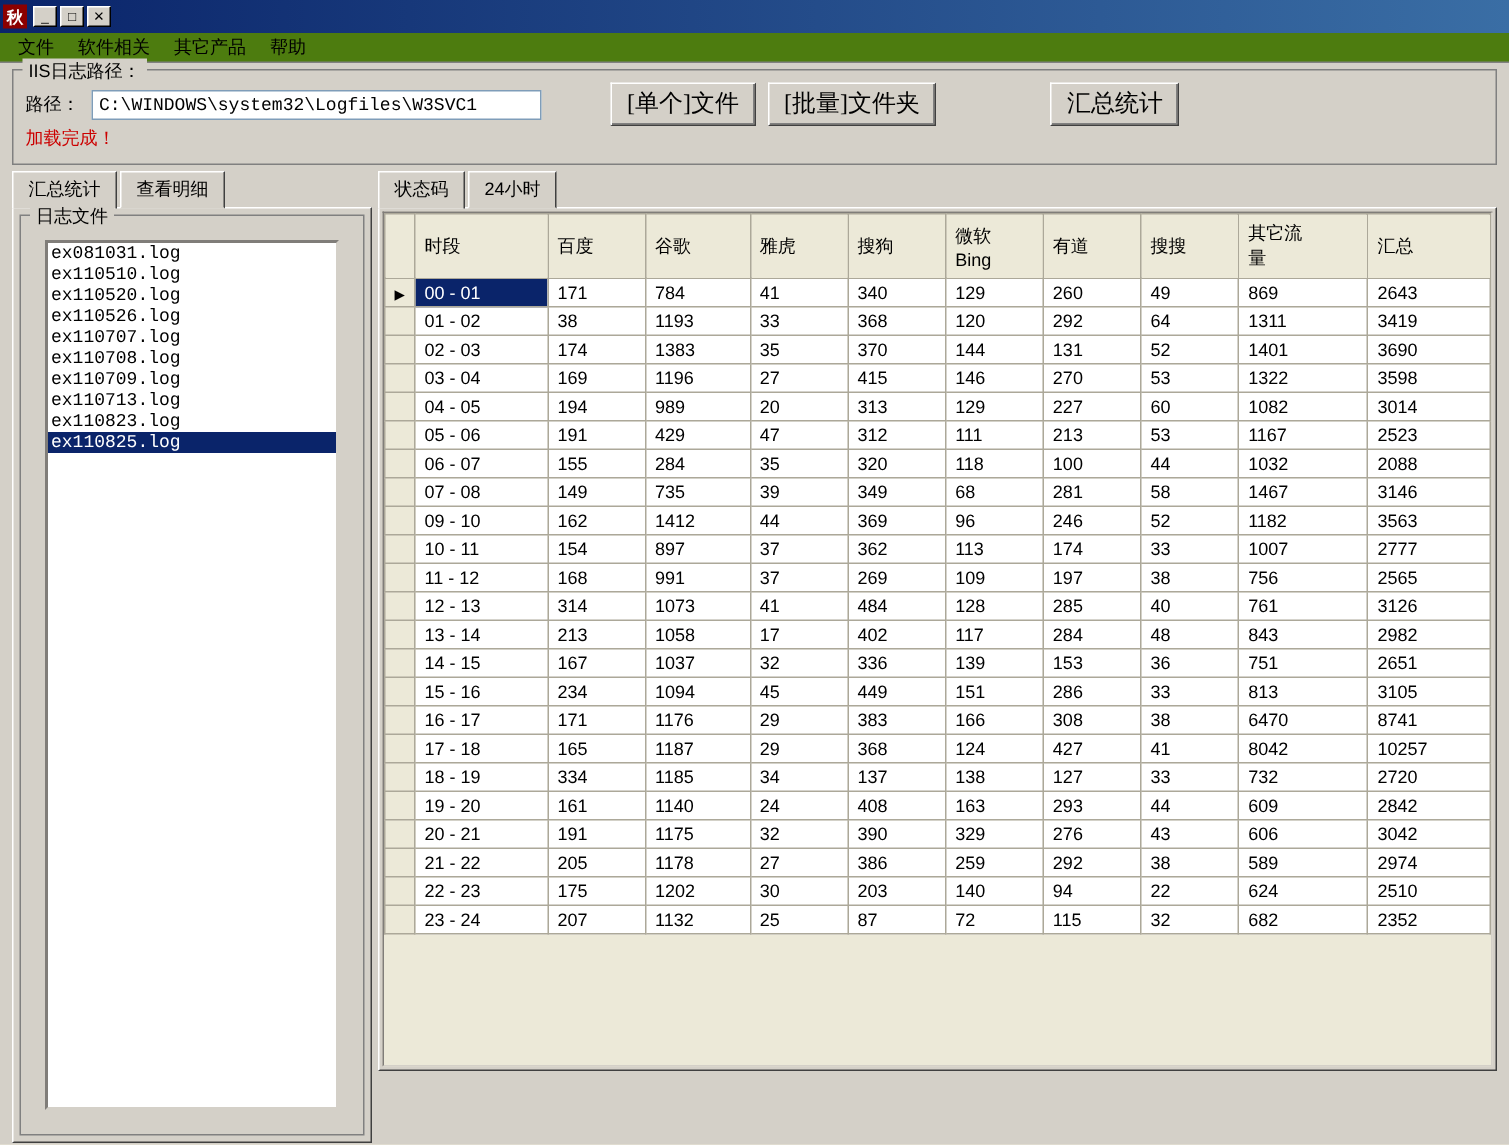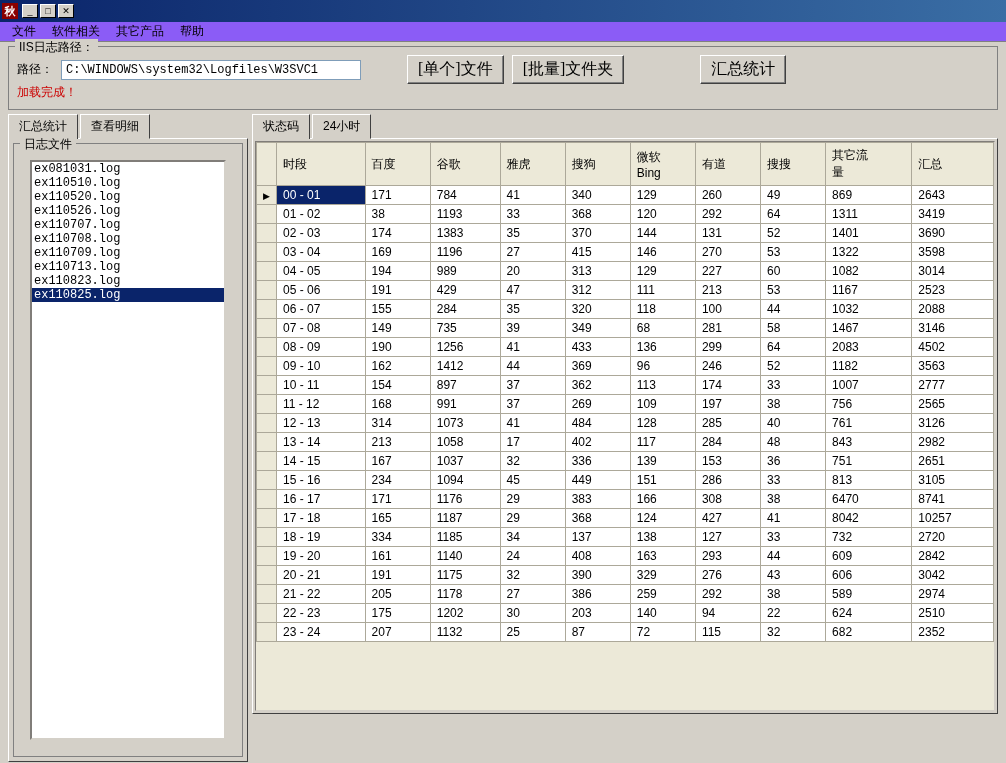--- a/index.html
+++ b/index.html
@@ -4,21 +4,21 @@
 <style>
 * { box-sizing: border-box; margin: 0; padding: 0; }
 body { font-family: "SimSun", "宋体", sans-serif; font-size: 12px; background: #d4d0c8; width: 1006px; height: 763px; overflow: hidden; }
 
 .titlebar { background: linear-gradient(to right, #0a246a, #3a6ea5); color: #fff; height: 22px; display: flex; align-items: center; padding: 0 2px; }
 .titlebar .icon { width: 16px; height: 16px; background: #8b0000; display: flex; align-items: center; justify-content: center; color: #fff; font-size: 11px; margin-right: 4px; font-weight: bold; }
 .titlebar .title { flex: 1; font-weight: bold; font-size: 12px; }
 .titlebar .controls { display: flex; gap: 2px; }
 .titlebar .controls button { width: 16px; height: 14px; background: #d4d0c8; border: 1px solid #fff; border-right-color: #000; border-bottom-color: #000; font-family: "Marlett", sans-serif; font-size: 9px; text-align: center; padding: 0; cursor: pointer; }
 
-.menubar { background: #8b5cf6; height: 20px; display: flex; align-items: center; padding: 0 4px; border-bottom: 1px solid #808080; }
+.menubar { background: #4d7c0f; height: 20px; display: flex; align-items: center; padding: 0 4px; border-bottom: 1px solid #808080; }
 .menubar span { padding: 2px 8px; cursor: pointer; }
 
 .fieldset { border: 1px solid #808080; margin: 4px 8px; padding: 8px; position: relative; }
 .fieldset .legend { position: absolute; top: -8px; left: 6px; background: #d4d0c8; padding: 0 4px; }
 
 .pathrow { display: flex; align-items: center; gap: 8px; }
 .pathrow input { flex: 0 0 300px; border: 1px solid #7f9db9; padding: 2px 4px; font-family: "Courier New", monospace; font-size: 12px; background: #fff; }
 .btn { background: #d4d0c8; border: 1px solid #fff; border-right-color: #404040; border-bottom-color: #404040; box-shadow: inset -1px -1px 0 #808080; padding: 3px 10px; cursor: pointer; font-size: 16px; font-family: Liberation Serif, serif; }
 .statusmsg { color: #c00; font-size: 12px; }
 
@@ -228,33 +228,20 @@
                 <td>39</td>
                 <td>349</td>
                 <td>68</td>
                 <td>281</td>
                 <td>58</td>
                 <td>1467</td>
                 <td>3146</td>
               </tr>
               <tr>
                 <td class="rowhdr"></td>
-                <td class="timecol">08 - 09</td>
-                <td>190</td>
-                <td>1256</td>
-                <td>41</td>
-                <td>433</td>
-                <td>136</td>
-                <td>299</td>
-                <td>64</td>
-                <td>2083</td>
-                <td>4502</td>
-              </tr>
-              <tr>
-                <td class="rowhdr"></td>
                 <td class="timecol">09 - 10</td>
                 <td>162</td>
                 <td>1412</td>
                 <td>44</td>
                 <td>369</td>
                 <td>96</td>
                 <td>246</td>
                 <td>52</td>
                 <td>1182</td>
                 <td>3563</td>

